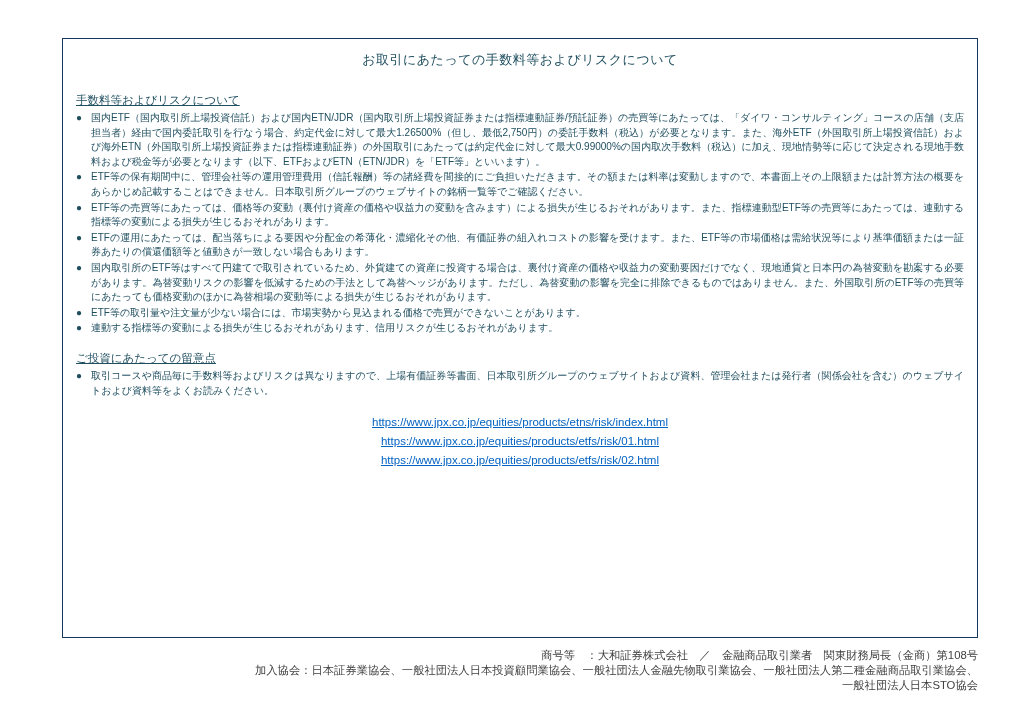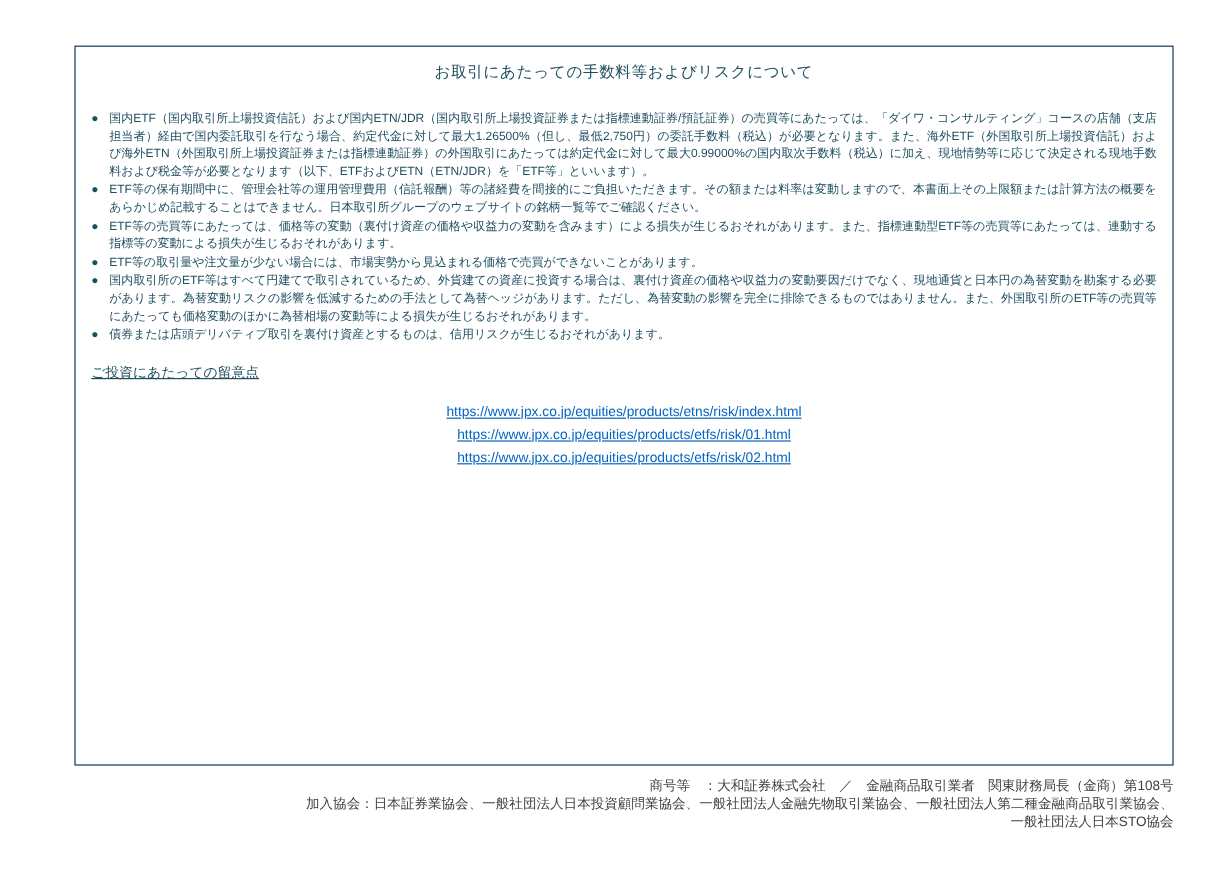--- a/index.html
+++ b/index.html
@@ -93,32 +93,37 @@
 <body>
 
 <div class="page">
 
   <div class="disclosure-box">
 
     <div class="doc-title">お取引にあたっての手数料等およびリスクについて</div>
 
     <div class="gap-lg"></div>
 
+    <div class="section-heading">手数料等およびリスクについて</div>
     <ul class="bullet-list">
         <li>国内ETF（国内取引所上場投資信託）および国内ETN/JDR（国内取引所上場投資証券または指標連動証券/預託証券）の売買等にあたっては、「ダイワ・コンサルティング」コースの店舗（支店担当者）経由で国内委託取引を行なう場合、約定代金に対して最大1.26500%（但し、最低2,750円）の委託手数料（税込）が必要となります。また、海外ETF（外国取引所上場投資信託）および海外ETN（外国取引所上場投資証券または指標連動証券）の外国取引にあたっては約定代金に対して最大0.99000%の国内取次手数料（税込）に加え、現地情勢等に応じて決定される現地手数料および税金等が必要となります（以下、ETFおよびETN（ETN/JDR）を「ETF等」といいます）。</li>
         <li>ETF等の保有期間中に、管理会社等の運用管理費用（信託報酬）等の諸経費を間接的にご負担いただきます。その額または料率は変動しますので、本書面上その上限額または計算方法の概要をあらかじめ記載することはできません。日本取引所グループのウェブサイトの銘柄一覧等でご確認ください。</li>
         <li>ETF等の売買等にあたっては、価格等の変動（裏付け資産の価格や収益力の変動を含みます）による損失が生じるおそれがあります。また、指標連動型ETF等の売買等にあたっては、連動する指標等の変動による損失が生じるおそれがあります。</li>
+        <li>ETFの運用にあたっては、配当落ちによる要因や分配金の希薄化・濃縮化その他、有価証券の組入れコストの影響を受けます。また、ETF等の市場価格は需給状況等により基準価額または一証券あたりの償還価額等と値動きが一致しない場合もあります。</li>
+        <li>国内取引所のETF等はすべて円建てで取引されているため、外貨建ての資産に投資する場合は、裏付け資産の価格や収益力の変動要因だけでなく、現地通貨と日本円の為替変動を勘案する必要があります。為替変動リスクの影響を低減するための手法として為替ヘッジがあります。ただし、為替変動の影響を完全に排除できるものではありません。また、外国取引所のETF等の売買等にあたっても価格変動のほかに為替相場の変動等による損失が生じるおそれがあります。</li>
         <li>ETF等の取引量や注文量が少ない場合には、市場実勢から見込まれる価格で売買ができないことがあります。</li>
-        <li>国内取引所のETF等はすべて円建てで取引されているため、外貨建ての資産に投資する場合は、裏付け資産の価格や収益力の変動要因だけでなく、現地通貨と日本円の為替変動を勘案する必要があります。為替変動リスクの影響を低減するための手法として為替ヘッジがあります。ただし、為替変動の影響を完全に排除できるものではありません。また、外国取引所のETF等の売買等にあたっても価格変動のほかに為替相場の変動等による損失が生じるおそれがあります。</li>
-        <li>債券または店頭デリバティブ取引を裏付け資産とするものは、信用リスクが生じるおそれがあります。</li>
+        <li>連動する指標等の変動による損失が生じるおそれがあります、信用リスクが生じるおそれがあります。</li>
       </ul>
 
     <div class="gap-md"></div>
 
     <div class="section-heading">ご投資にあたっての留意点</div>
+    <ul class="bullet-list">
+        <li>取引コースや商品毎に手数料等およびリスクは異なりますので、上場有価証券等書面、日本取引所グループのウェブサイトおよび資料、管理会社または発行者（関係会社を含む）のウェブサイトおよび資料等をよくお読みください。</li>
+      </ul>
 
     <div class="gap-md"></div>
 
     <div class="link-list">
         <a href="#">https://www.jpx.co.jp/equities/products/etns/risk/index.html</a>
         <a href="#">https://www.jpx.co.jp/equities/products/etfs/risk/01.html</a>
         <a href="#">https://www.jpx.co.jp/equities/products/etfs/risk/02.html</a>
       </div>
 
   </div>

